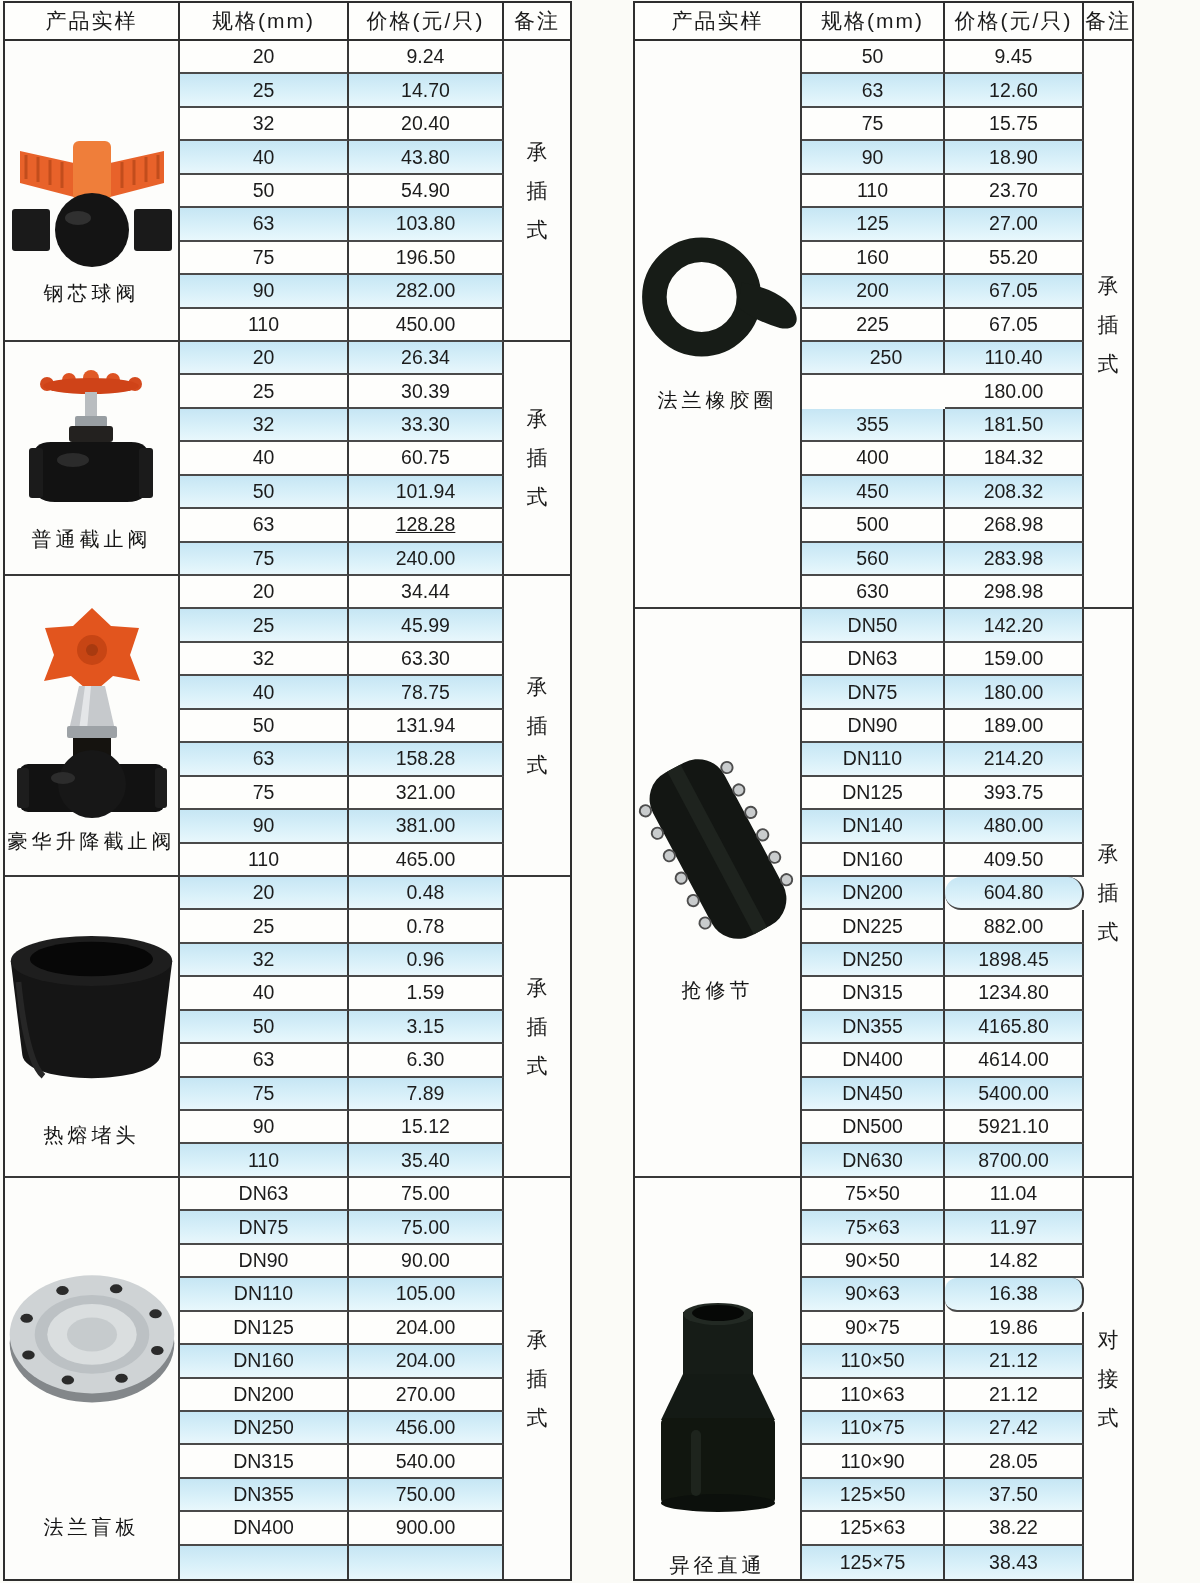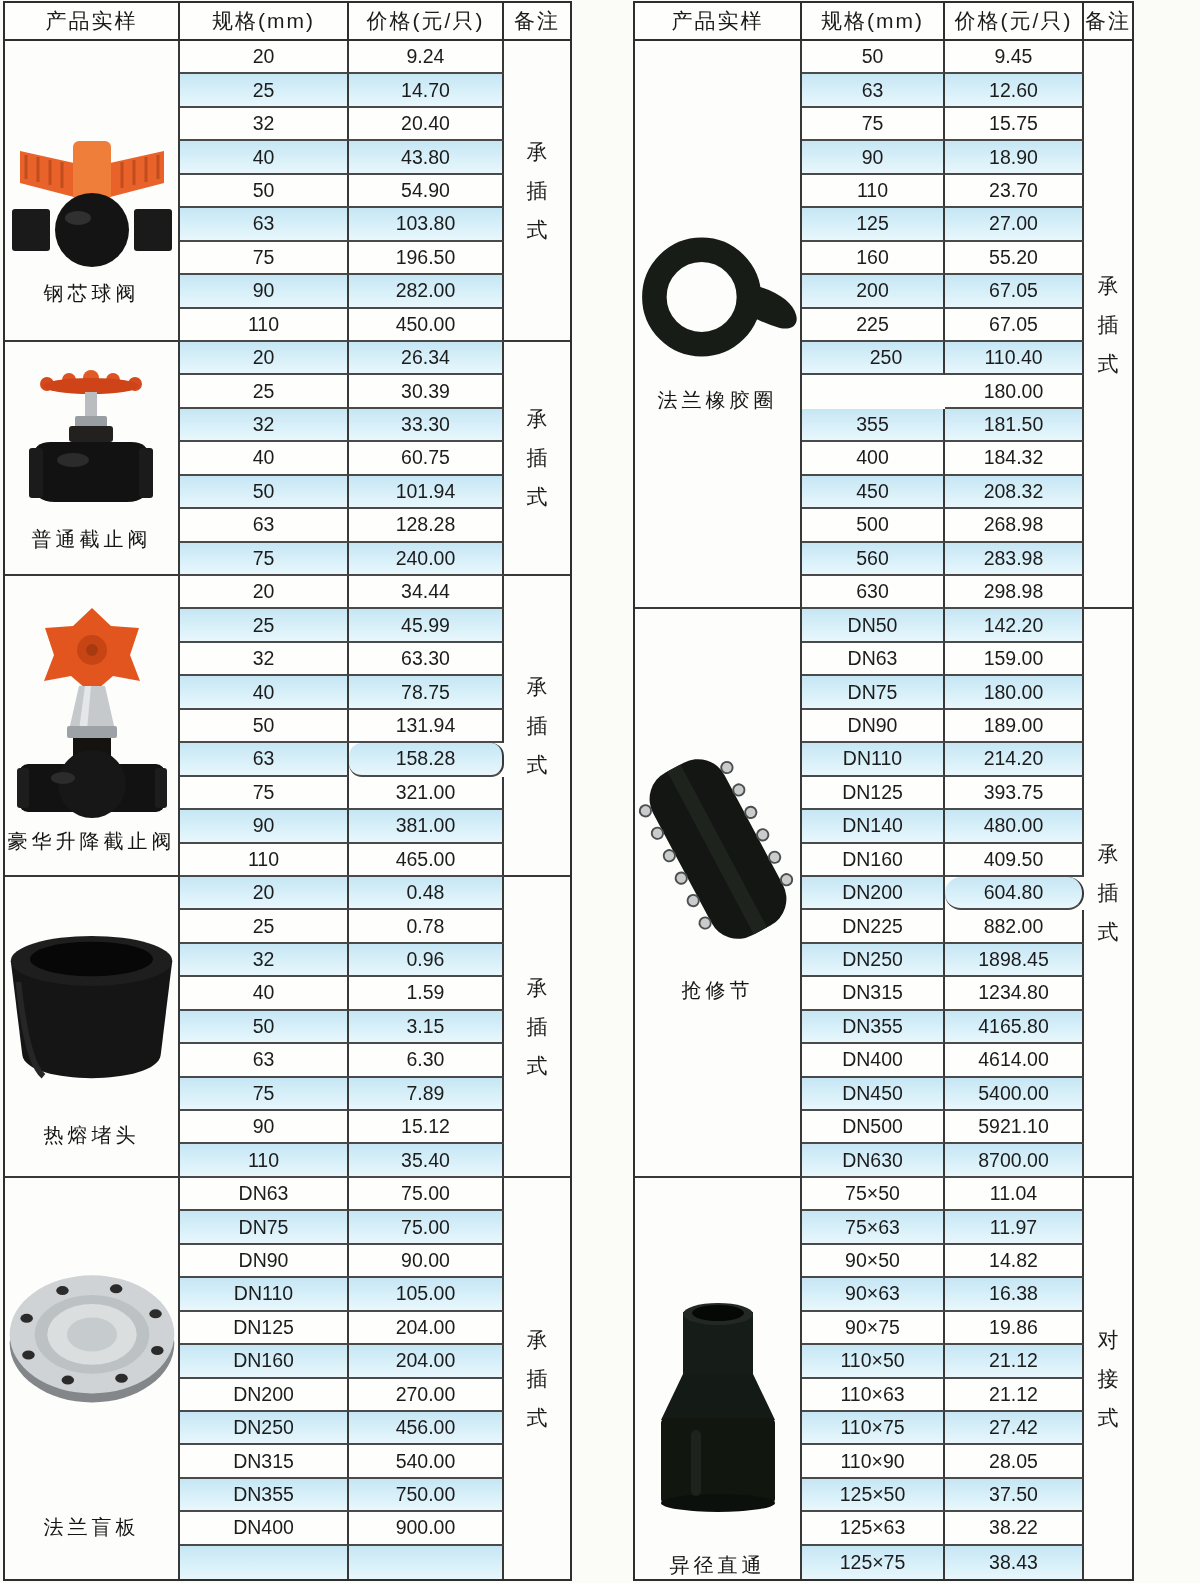--- a/index.html
+++ b/index.html
@@ -149,21 +149,21 @@
         <div class="cell dcell alt" style="grid-area: 1 / 3;">26.34</div>
         <div class="cell dcell" style="grid-area: 2 / 2;">25</div>
         <div class="cell dcell" style="grid-area: 2 / 3;">30.39</div>
         <div class="cell dcell alt" style="grid-area: 3 / 2;">32</div>
         <div class="cell dcell alt" style="grid-area: 3 / 3;">33.30</div>
         <div class="cell dcell" style="grid-area: 4 / 2;">40</div>
         <div class="cell dcell" style="grid-area: 4 / 3;">60.75</div>
         <div class="cell dcell alt" style="grid-area: 5 / 2;">50</div>
         <div class="cell dcell alt" style="grid-area: 5 / 3;">101.94</div>
         <div class="cell dcell" style="grid-area: 6 / 2;">63</div>
-        <div class="cell dcell" style="grid-area: 6 / 3;">128.28</div>
+        <div class="cell dcell" style="grid-area: 6 / 3; text-decoration: underline;">128.28</div>
         <div class="cell dcell alt lastrow" style="grid-area: 7 / 2;">75</div>
         <div class="cell dcell alt lastrow" style="grid-area: 7 / 3;">240.00</div>
         <div class="cell rcell" style="grid-area: 1 / 4 / span 7;">
           <div>承</div>
           <div>插</div>
           <div>式</div>
         </div>
       </div>
       <div class="sec" style="grid-template-rows: repeat(9, var(--rh));">
         <div class="cell pcell" style="grid-area: 1 / 1 / span 9;">
@@ -189,21 +189,21 @@
         <div class="cell dcell" style="grid-area: 1 / 3;">34.44</div>
         <div class="cell dcell alt" style="grid-area: 2 / 2;">25</div>
         <div class="cell dcell alt" style="grid-area: 2 / 3;">45.99</div>
         <div class="cell dcell" style="grid-area: 3 / 2;">32</div>
         <div class="cell dcell" style="grid-area: 3 / 3;">63.30</div>
         <div class="cell dcell alt" style="grid-area: 4 / 2;">40</div>
         <div class="cell dcell alt" style="grid-area: 4 / 3;">78.75</div>
         <div class="cell dcell" style="grid-area: 5 / 2;">50</div>
         <div class="cell dcell" style="grid-area: 5 / 3;">131.94</div>
         <div class="cell dcell alt" style="grid-area: 6 / 2;">63</div>
-        <div class="cell dcell alt" style="grid-area: 6 / 3; border-radius: 13px;">158.28</div>
+        <div class="cell dcell alt" style="grid-area: 6 / 3;">158.28</div>
         <div class="cell dcell" style="grid-area: 7 / 2;">75</div>
         <div class="cell dcell" style="grid-area: 7 / 3;">321.00</div>
         <div class="cell dcell alt" style="grid-area: 8 / 2;">90</div>
         <div class="cell dcell alt" style="grid-area: 8 / 3;">381.00</div>
         <div class="cell dcell lastrow" style="grid-area: 9 / 2;">110</div>
         <div class="cell dcell lastrow" style="grid-area: 9 / 3;">465.00</div>
         <div class="cell rcell" style="grid-area: 1 / 4 / span 9;">
           <div>承</div>
           <div>插</div>
           <div>式</div>
@@ -435,21 +435,21 @@
           </div>
           <div class="pname" style="margin-top: 34px;">异径直通</div>
         </div>
         <div class="cell dcell" style="grid-area: 1 / 2;">75×50</div>
         <div class="cell dcell" style="grid-area: 1 / 3;">11.04</div>
         <div class="cell dcell alt" style="grid-area: 2 / 2;">75×63</div>
         <div class="cell dcell alt" style="grid-area: 2 / 3;">11.97</div>
         <div class="cell dcell" style="grid-area: 3 / 2;">90×50</div>
         <div class="cell dcell" style="grid-area: 3 / 3;">14.82</div>
         <div class="cell dcell alt" style="grid-area: 4 / 2;">90×63</div>
-        <div class="cell dcell alt" style="grid-area: 4 / 3;">16.38</div>
+        <div class="cell dcell alt" style="grid-area: 4 / 3; border-radius: 12px;">16.38</div>
         <div class="cell dcell" style="grid-area: 5 / 2;">90×75</div>
         <div class="cell dcell" style="grid-area: 5 / 3;">19.86</div>
         <div class="cell dcell alt" style="grid-area: 6 / 2;">110×50</div>
         <div class="cell dcell alt" style="grid-area: 6 / 3;">21.12</div>
         <div class="cell dcell" style="grid-area: 7 / 2;">110×63</div>
         <div class="cell dcell" style="grid-area: 7 / 3;">21.12</div>
         <div class="cell dcell alt" style="grid-area: 8 / 2;">110×75</div>
         <div class="cell dcell alt" style="grid-area: 8 / 3;">27.42</div>
         <div class="cell dcell" style="grid-area: 9 / 2;">110×90</div>
         <div class="cell dcell" style="grid-area: 9 / 3;">28.05</div>

